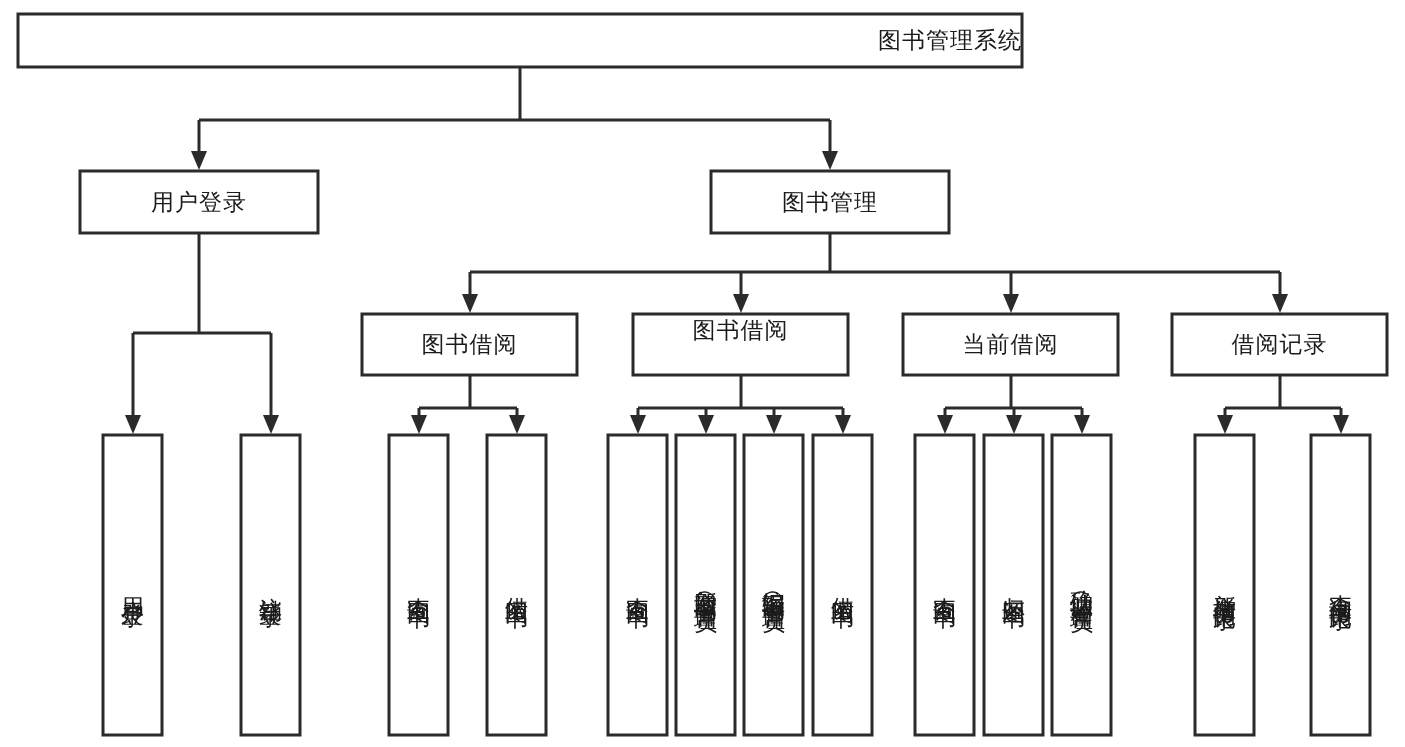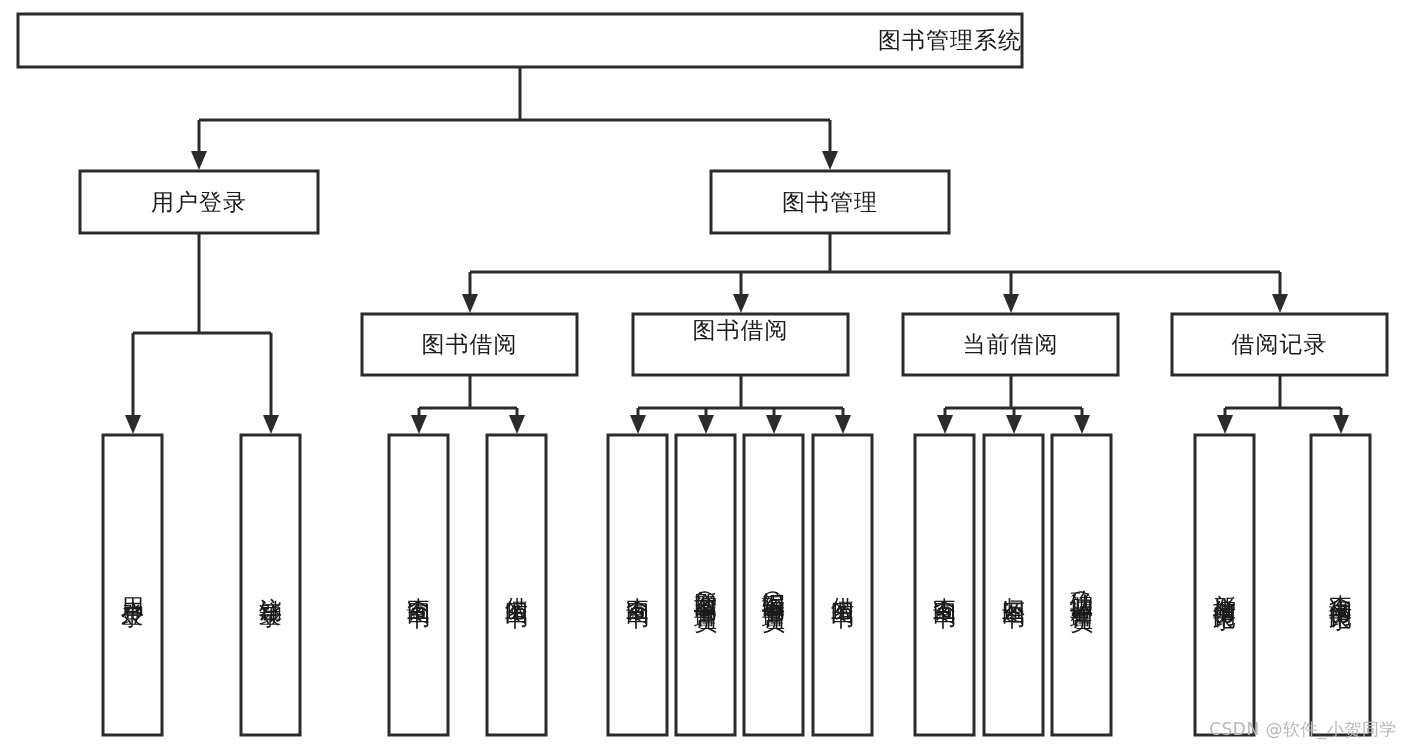--- a/index.html
+++ b/index.html
@@ -223,14 +223,13 @@
       <div class="vlabel-wrap" style="left: 1052px; top: 435px; width: 59px; height: 300px;">
         <span class="vlabel-text">确认归还（管理员）</span>
       </div>
       <div class="vlabel-wrap" style="left: 1195px; top: 435px; width: 59px; height: 300px;">
         <span class="vlabel-text">新增借阅记录</span>
       </div>
       <div class="vlabel-wrap" style="left: 1311px; top: 435px; width: 59px; height: 300px;">
         <span class="vlabel-text">查询借阅记录</span>
       </div>
     </div>
-  <div class="watermark">CSDN @软件_小贺同学</div>
 </div>
 
 </body></html>

